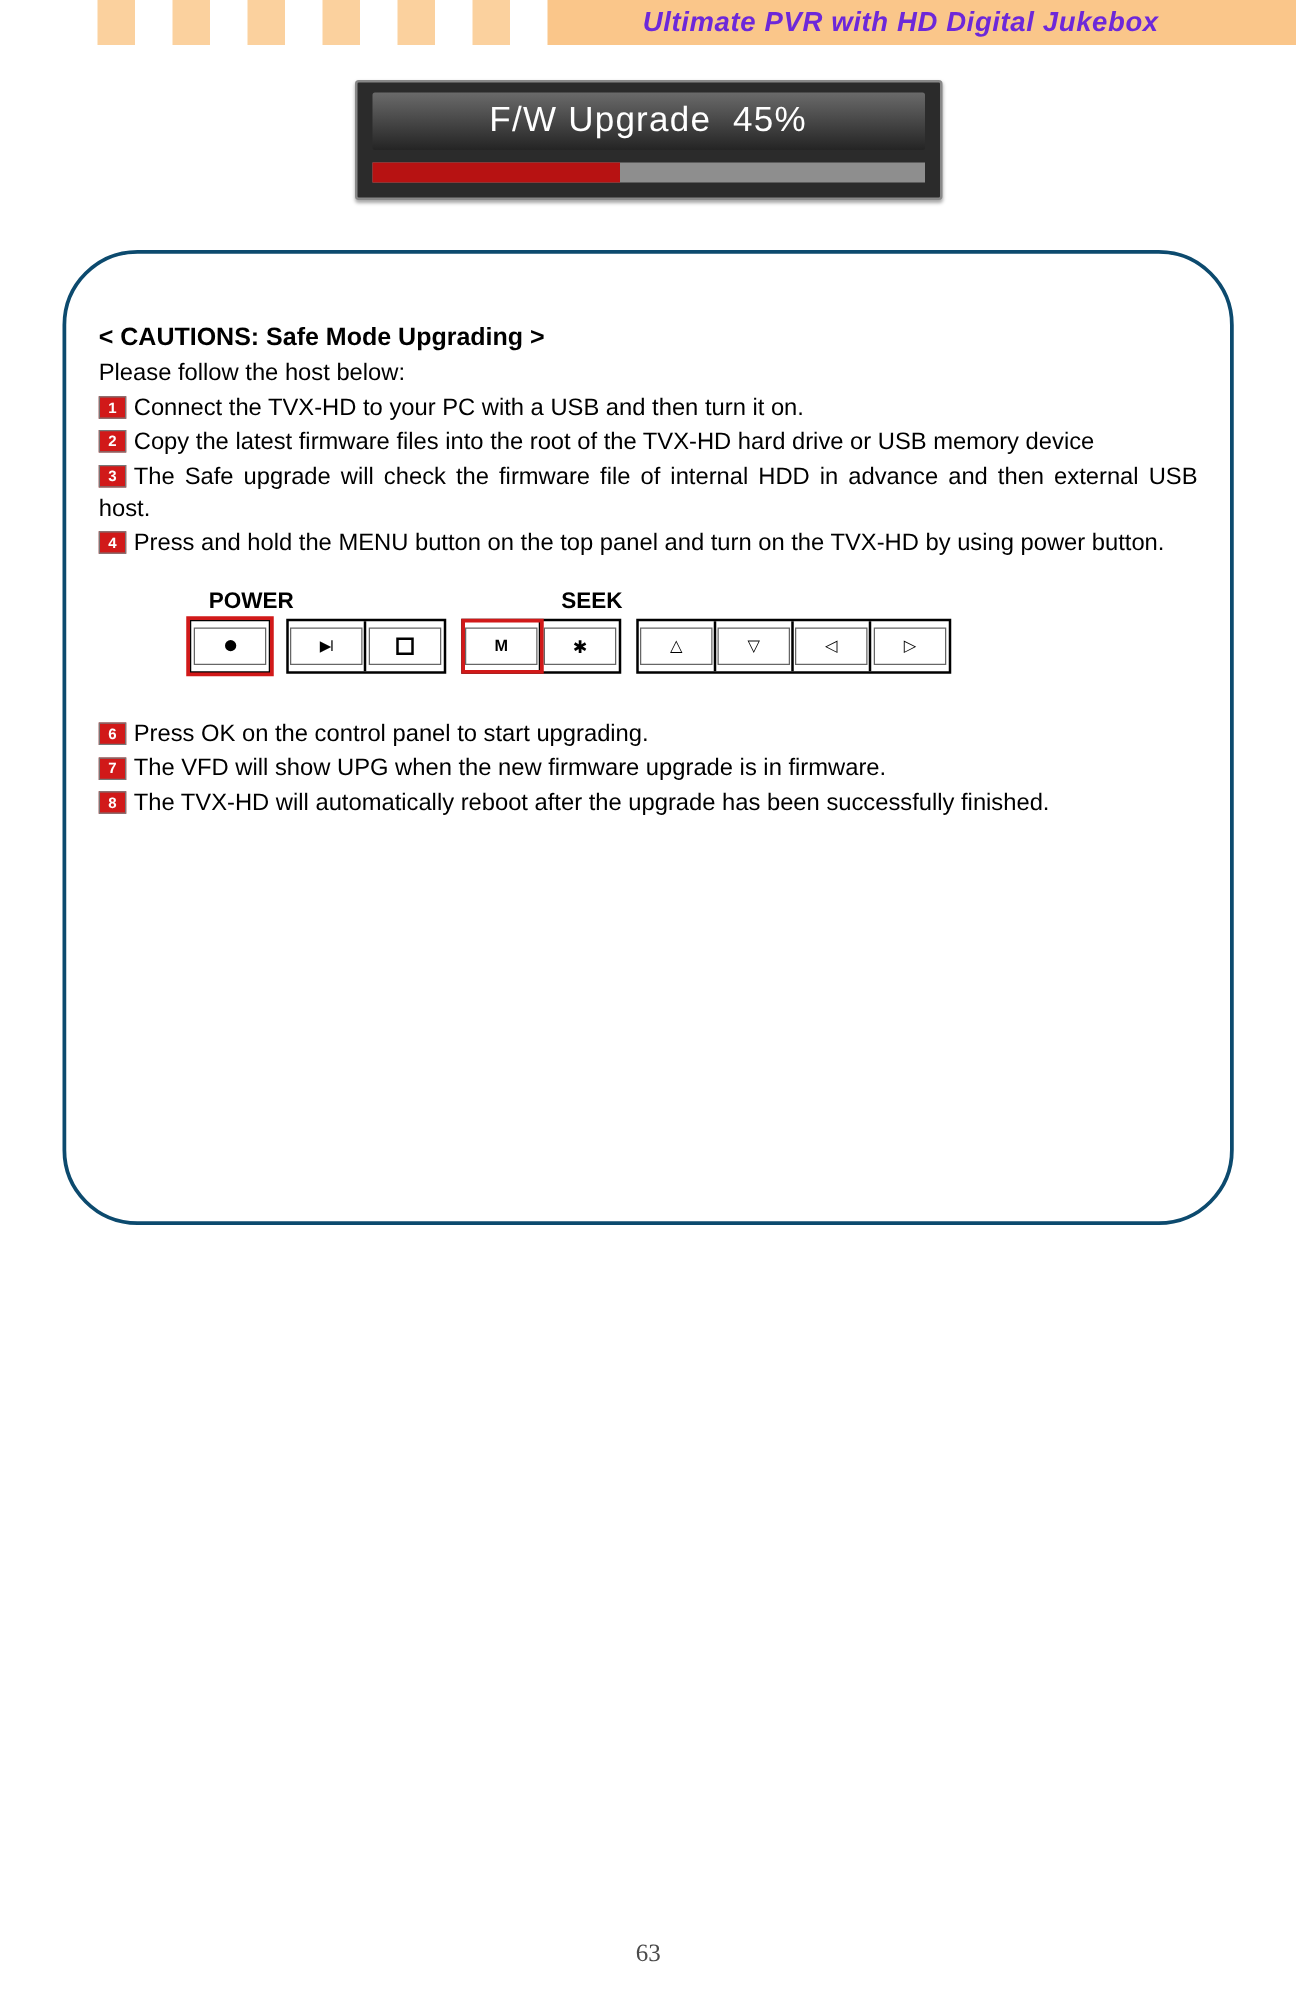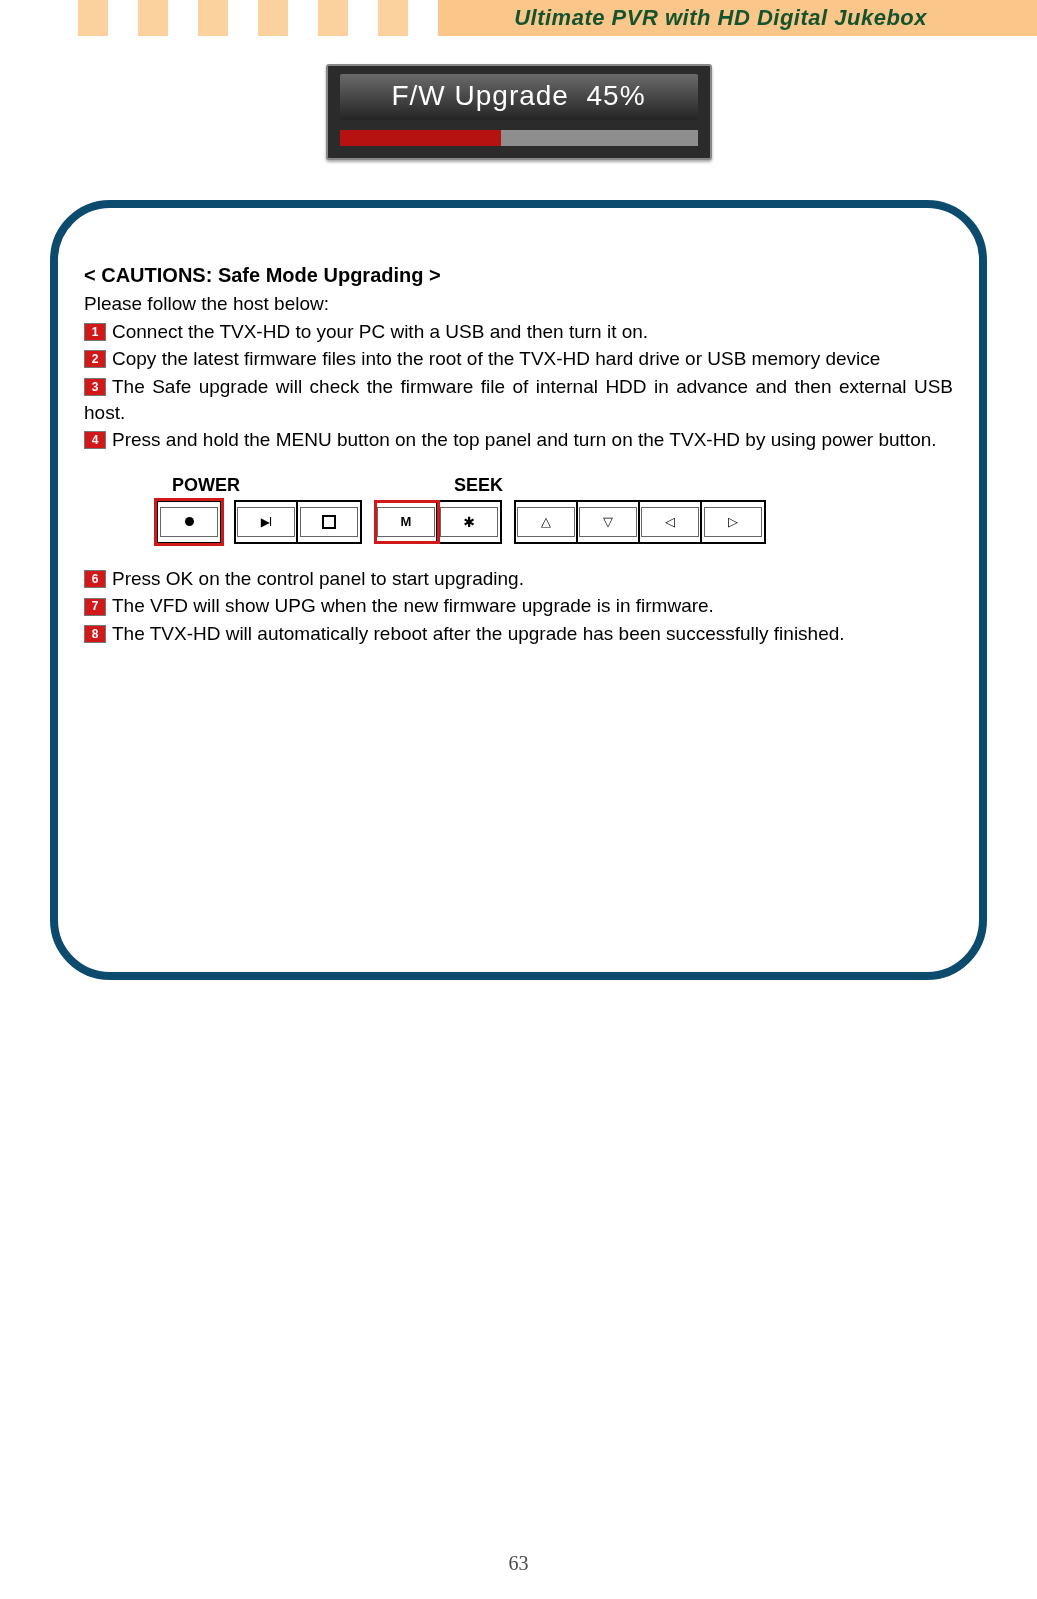--- a/index.html
+++ b/index.html
@@ -33,30 +33,30 @@
     }
     .stripe + .stripe { margin-left: 30px; }
     .title-bar {
       flex: 1;
       background: #fac68a;
       margin-left: 30px;
       display: flex;
       align-items: center;
       justify-content: flex-end;
       padding-right: 110px;
-      color: #14532d;
+      color: #6d28d9;
       font-size: 22px;
       font-weight: 700;
       font-style: italic;
       letter-spacing: 0.5px;
     }
 
     
     .fwupgrade {
-      width: 386px;
+      width: 470px;
       margin: 0 auto 40px auto;
       border: 2px solid #888;
       border-radius: 3px;
       background: #2b2b2b;
       box-shadow: 0 2px 3px rgba(0,0,0,.35);
       padding: 8px 12px 12px 12px;
     }
     .fwupgrade-title {
       background: linear-gradient(#6a6a6a,#242424);
       color: #fff;
@@ -75,21 +75,21 @@
     }
     .fwupgrade-fill {
       position: absolute;
       left: 0; top: 0; bottom: 0;
       background: #b71212;
     }
 
     
     .caution-box {
       margin: 38px 50px 0 50px;
-      border: 8px solid #0c4a6e;
+      border: 3px solid #0c4a6e;
       border-radius: 60px;
       padding: 56px 26px 200px 26px;
       min-height: 780px;
     }
     .caution-heading {
       font-weight: 700;
       font-size: 20px;
       color: #000;
       margin-bottom: 4px;
     }
@@ -114,21 +114,21 @@
       font-weight: 700;
       align-items: center;
       justify-content: center;
       border: 1px solid #777;
       vertical-align: 2px;
       margin-right: 6px;
     }
 
     
     .panel-wrap {
-      margin: 22px 0 22px 72px;
+      margin: 22px 0 36px 72px;
     }
     .panel-labels {
       display: flex;
       font-size: 18px;
       font-weight: 700;
       margin-bottom: 4px;
     }
     .lbl-power { margin-left: 16px; }
     .lbl-menu  { margin-left: 214px; }
     .panel-row {

